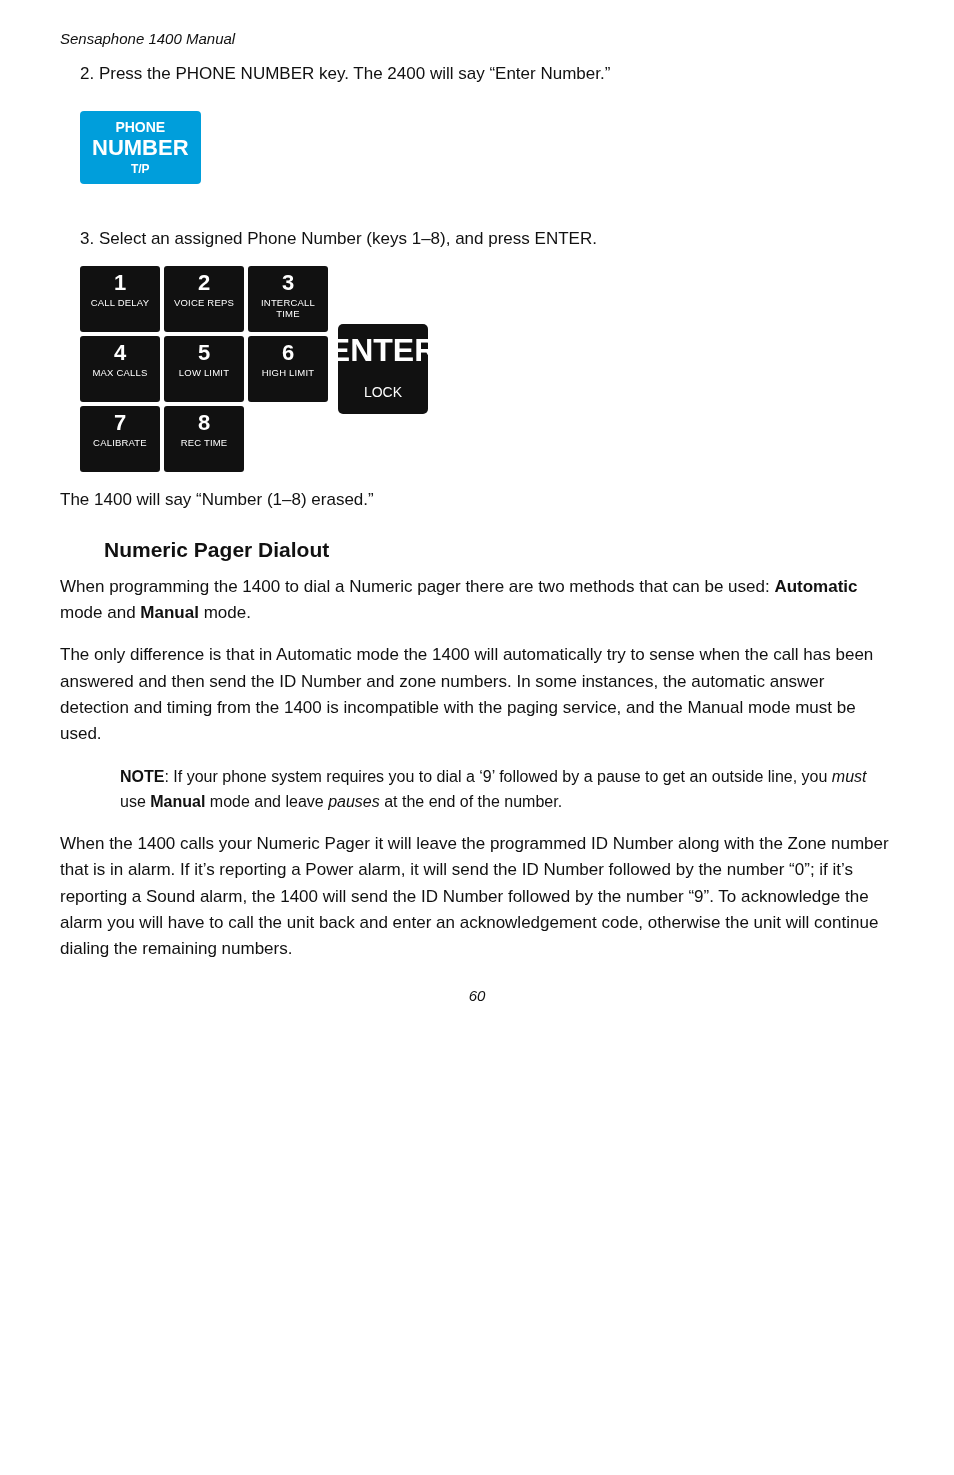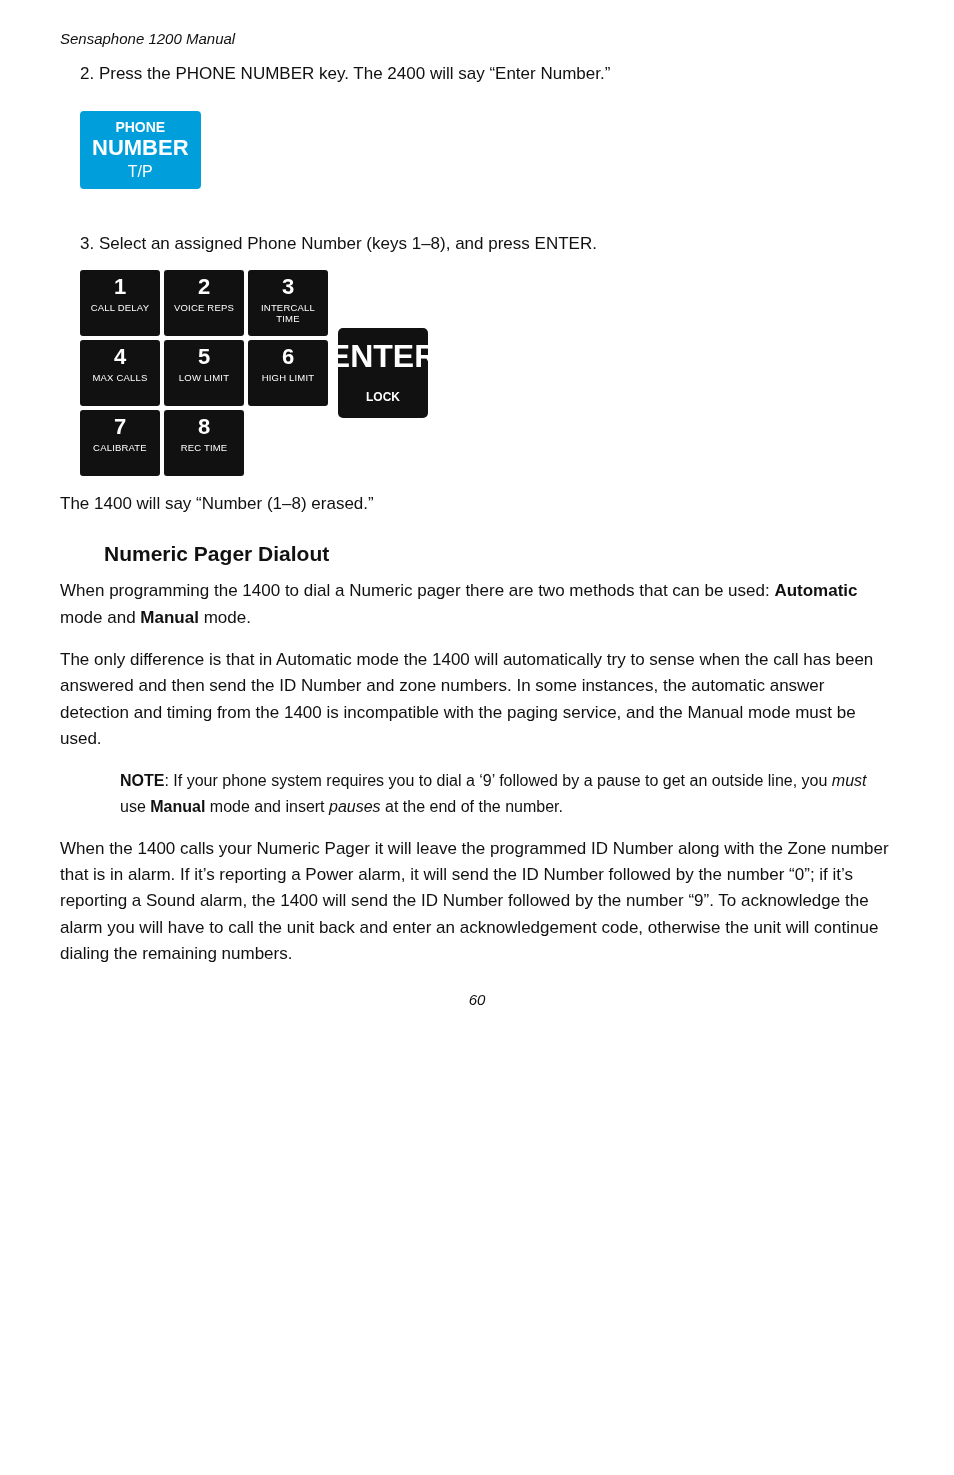--- a/index.html
+++ b/index.html
@@ -45,22 +45,22 @@
     }
     .phone-number-key .key-top {
       font-size: 14px;
       font-weight: bold;
     }
     .phone-number-key .key-main {
       font-size: 22px;
       font-weight: 900;
     }
     .phone-number-key .key-sub {
-      font-size: 16px;
-      font-weight: normal;
+      font-size: 12px;
+      font-weight: bold;
     }
 
     
     .keypad-container {
       display: flex;
       align-items: center;
       gap: 0;
       margin: 12px 0 18px 0;
     }
     .keypad-grid {
@@ -115,22 +115,22 @@
       flex-direction: column;
       align-items: center;
       justify-content: center;
     }
     .enter-key .enter-main {
       font-size: 32px;
       font-weight: 900;
       line-height: 1;
     }
     .enter-key .enter-sub {
-      font-size: 12px;
-      font-weight: bold;
+      font-size: 14px;
+      font-weight: normal;
       margin-top: 16px;
     }
 
     .erased-text {
       font-family: Arial, sans-serif;
       font-size: 17px;
       margin-bottom: 28px;
       margin-top: 4px;
     }
 
@@ -161,21 +161,21 @@
       font-style: italic;
       font-family: Arial, sans-serif;
       font-size: 15px;
       margin-top: 24px;
       text-align: center;
     }
   </style>
 </head>
 <body>
 
-<div class="manual-title">Sensaphone 1200 Manual</div>
+<div class="manual-title">Sensaphone 1400 Manual</div>
 
 <div class="step">
   <div class="step-text">
     2. <span>Press the PHONE NUMBER key. The 2400 will say “Enter Number.”</span>
   </div>
   <div class="phone-number-key">
     <div class="key-top">PHONE</div>
     <div class="key-main">NUMBER</div>
     <div class="key-sub">T/P</div>
   </div>
@@ -238,18 +238,18 @@
 
 <div class="section-heading">Numeric Pager Dialout</div>
 
 <p class="body-para">
   When programming the 1400 to dial a Numeric pager there are two methods that can be used: <strong>Automatic</strong> mode and <strong>Manual</strong> mode.
 </p>
 
 <p class="body-para">The only difference is that in Automatic mode the 1400 will automatically try to sense when the call has been answered and then send the ID Number and zone numbers. In some instances, the automatic answer detection and timing from the 1400 is incompatible with the paging service, and the Manual mode must be used.</p>
 
 <div class="note-block">
-  <strong>NOTE</strong><span>: If your phone system requires you to dial a ‘9’ followed by a pause to get an outside line, you </span><em>must</em><span> use </span><strong>Manual</strong><span> mode and insert </span><em>pauses</em><span> at the end of the number.</span>
+  <strong>NOTE</strong><span>: If your phone system requires you to dial a ‘9’ followed by a pause to get an outside line, you </span><em>must</em><span> use </span><strong>Manual</strong><span> mode and leave </span><em>pauses</em><span> at the end of the number.</span>
 </div>
 
 <p class="body-para">When the 1400 calls your Numeric Pager it will leave the programmed ID Number along with the Zone number that is in alarm. If it’s reporting a Power alarm, it will send the ID Number followed by the number “0”; if it’s reporting a Sound alarm, the 1400 will send the ID Number followed by the number “9”. To acknowledge the alarm you will have to call the unit back and enter an acknowledgement code, otherwise the unit will continue dialing the remaining numbers.</p>
 
 <div class="page-number">60</div>
 
 </body></html>

